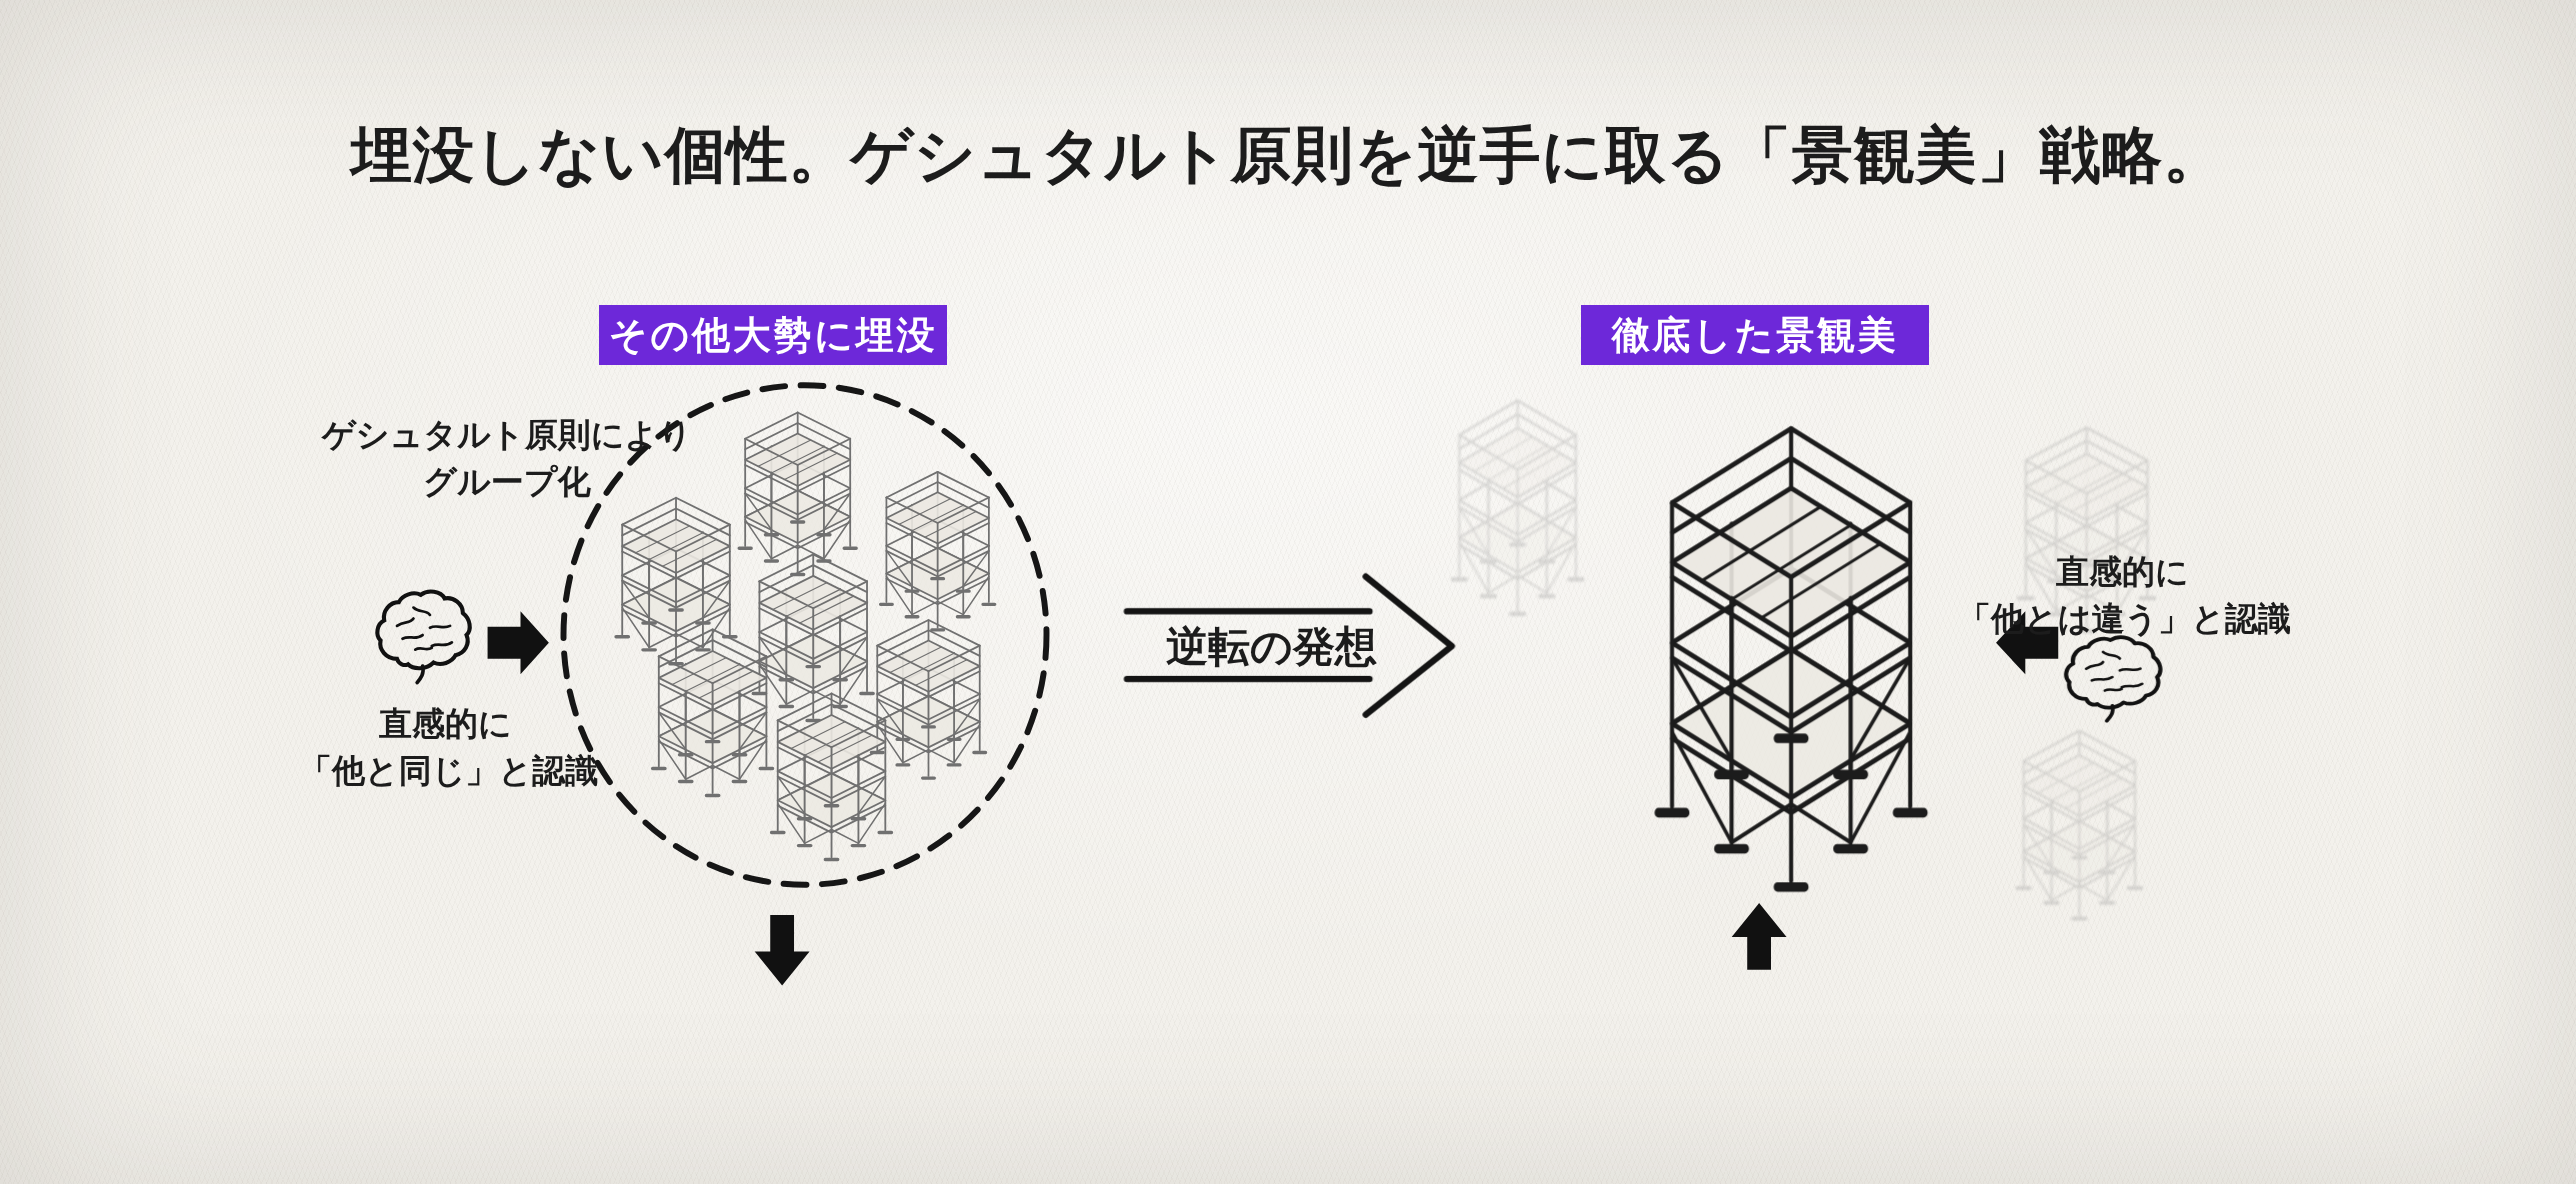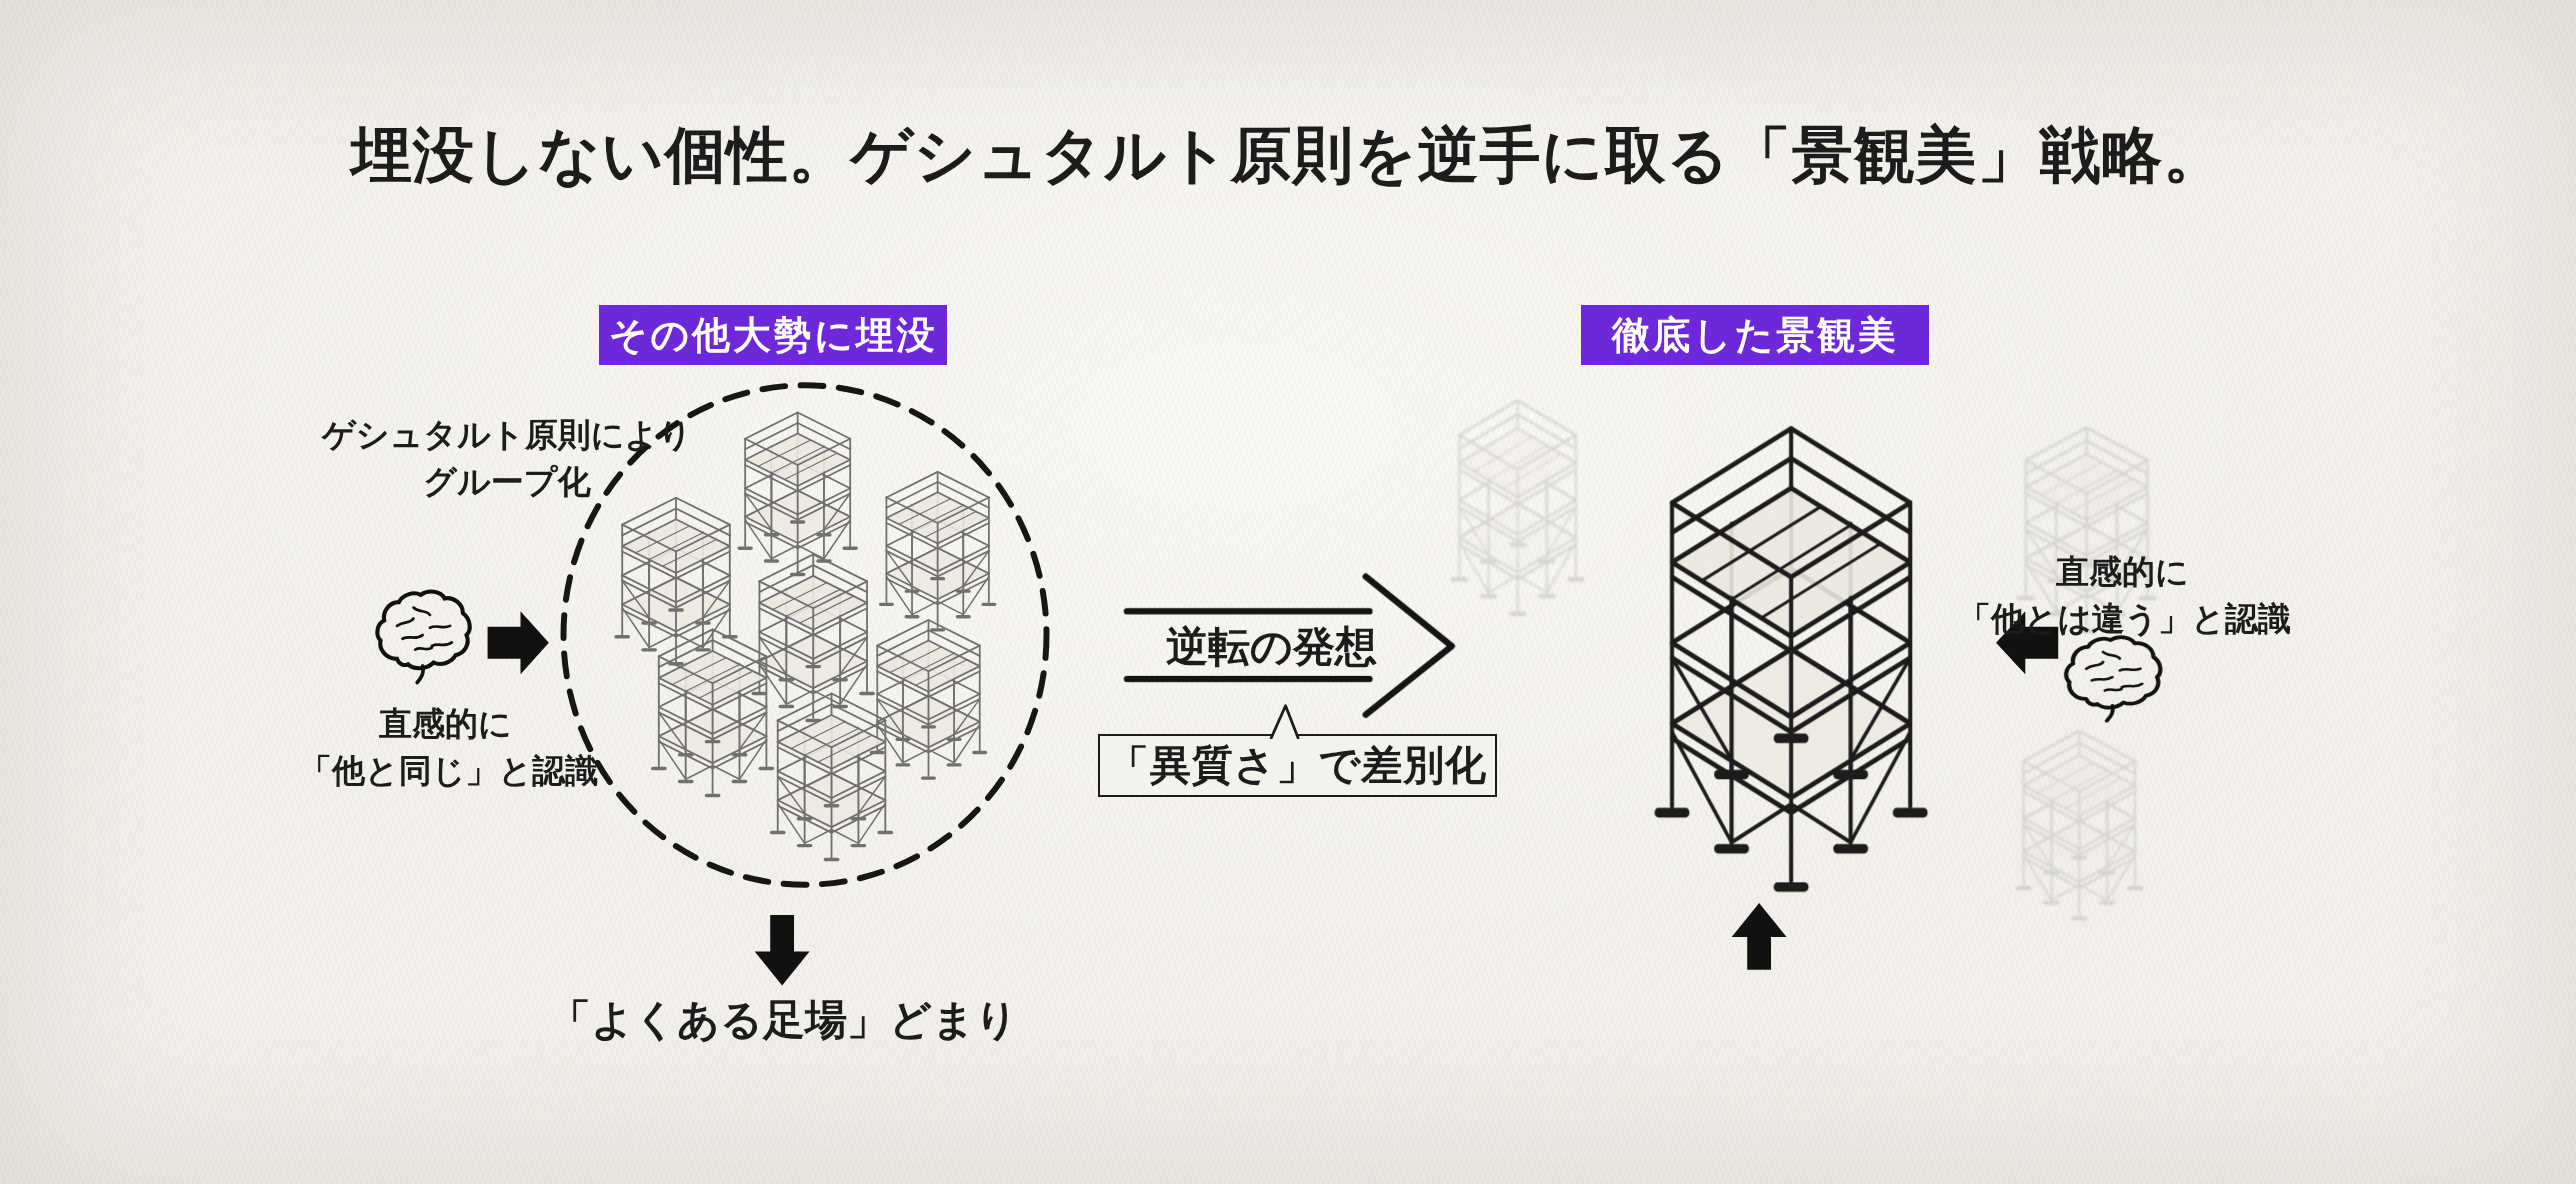--- a/index.html
+++ b/index.html
@@ -153,30 +153,22 @@
   </div>
 
   <div class="lbl lbl-group">
     <span class="line">ゲシュタルト原則により</span>
     <span class="line">グループ化</span>
   </div>
   <div class="lbl lbl-percept-left">
     <span class="line">直感的に</span>
     <span class="line">「他と同じ」と認識</span>
   </div>
-  <div class="lbl lbl-outcome-left">「よくある足場」どまり</div>
 
   <div class="lbl lbl-arrow">逆転の発想</div>
-  <div class="callout">
-    <svg class="spike" width="37" height="37" viewBox="0 0 40 40">
-      <path d="M3,40 L3,38 L19,3 L33,38 L33,40 Z" fill="#f4f2ed" stroke="none"></path>
-      <path d="M3,40 L19,4 L33,40" fill="none" stroke="#1c1c1c" stroke-width="3" stroke-linejoin="round"></path>
-    </svg>
-    <span>「異質さ」で差別化</span>
-  </div>
 
   <div class="lbl lbl-percept-right">
     <span class="line">直感的に</span>
     <span class="line">「他とは違う」と認識</span>
   </div>
 
 </div>
 
 
 </body></html>

